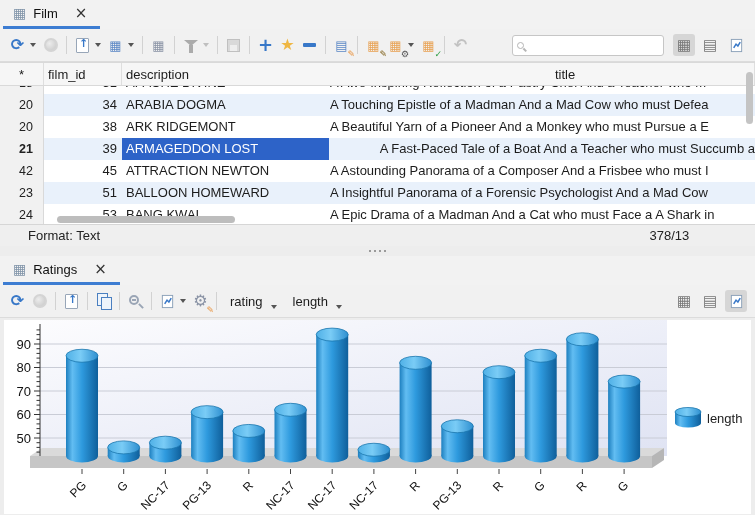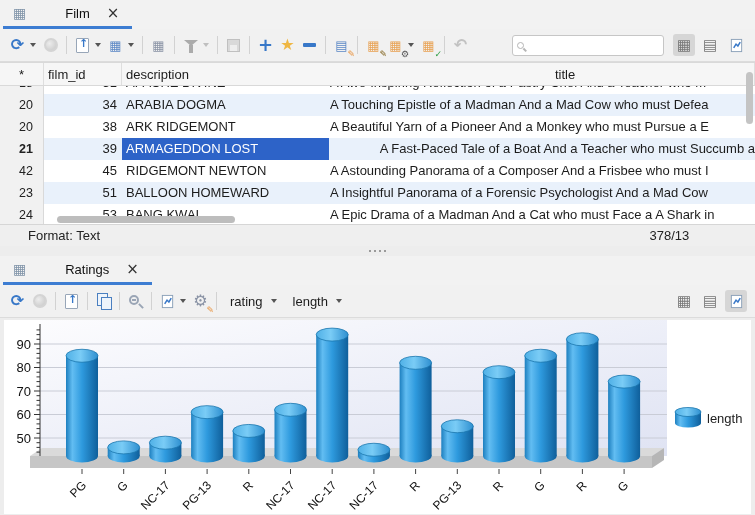--- a/index.html
+++ b/index.html
@@ -10,21 +10,21 @@
     font-family:"Liberation Sans", sans-serif;
     color:#1c1c1c; font-size:13px;
     -webkit-font-smoothing:antialiased;
   }
   .app { display:flex; flex-direction:column; width:755px; height:515px; }
 
   
   .tabbar { height:29px; background:#f2f2f2; display:flex; align-items:stretch; position:relative; flex:none; }
   .tab { display:inline-flex; align-items:center; gap:7px; padding:0 13px 0 10px; margin-left:3px;
          border-bottom:3px solid #3d7dd2; font-size:13px; color:#111; }
-  .tab-label { font-weight:400;margin-left:32px; }
+  .tab-label { font-weight:400; }
   .tab-close { color:#333; font-size:15px; line-height:1; margin-left:10px; font-family:"DejaVu Sans",sans-serif; }
   .g { font-family:"DejaVu Sans",sans-serif; line-height:1; font-style:normal; }
   .tabgrid { font-size:14px; color:#7f93a8; }
 
   
   .toolbar { height:33px; background:#f1f1f1; display:flex; align-items:center;
              padding:0 8px 0 7px; gap:1px; flex:none; border-bottom:1px solid #dcdcdc; }
   .tbtn { width:21px; height:21px; display:flex; align-items:center; justify-content:center;
           border-radius:3px; position:relative; flex:none; }
   .sep { width:1px; height:18px; background:#d2d2d2; margin:0 4px; flex:none; }
@@ -91,21 +91,21 @@
   
   .statusbar { height:22px; background:#efefef; border-top:1px solid #d6d6d6; display:flex;
                align-items:center; padding:0 13px 0 28px; font-size:13px; color:#222; flex:none; }
   .status-right { margin-left:auto; display:flex; gap:30px;flex-direction:column; }
 
   
   .splitter { height:10px; display:flex; align-items:center; justify-content:center; flex:none; }
   .dots { width:2px; height:2px; background:#9a9a9a; box-shadow:5px 0 #9a9a9a, 10px 0 #9a9a9a, 15px 0 #9a9a9a; margin-right:15px; }
 
   
-  .dd { display:flex; align-items:center; gap:7px; padding:2px 4px 2px 8px; font-size:13px; color:#1c1c1c; }
+  .dd { display:flex; align-items:flex-end; gap:7px; padding:2px 4px 2px 8px; font-size:13px; color:#1c1c1c; }
 
   
   .chartwrap { flex:1; background:#ededed; padding:2px 4px 0 4px; }
   .chartpanel { background:#fff; width:747px; height:194px; }
 </style>
 </head>
 <body>
 
 <div class="app">
 
@@ -232,21 +232,21 @@
           </div>
           <div class="grow alt">
             <div class="col-num bold">21</div>
             <div class="col-id">39</div>
             <div class="col-title selcell">ARMAGEDDON LOST</div>
             <div class="col-desc selrow">A Fast-Paced Tale of a Boat And a Teacher who must Succumb a</div>
           </div>
           <div class="grow">
             <div class="col-num">42</div>
             <div class="col-id">45</div>
-            <div class="col-title">RIDGEMONT NEWTON</div>
+            <div class="col-title">ATTRACTION NEWTON</div>
             <div class="col-desc">A Astounding Panorama of a Composer And a Frisbee who must I</div>
           </div>
           <div class="grow alt">
             <div class="col-num">23</div>
             <div class="col-id">51</div>
             <div class="col-title">BALLOON HOMEWARD</div>
             <div class="col-desc">A Insightful Panorama of a Forensic Psychologist And a Mad Cow</div>
           </div>
           <div class="grow">
             <div class="col-num">24</div>

